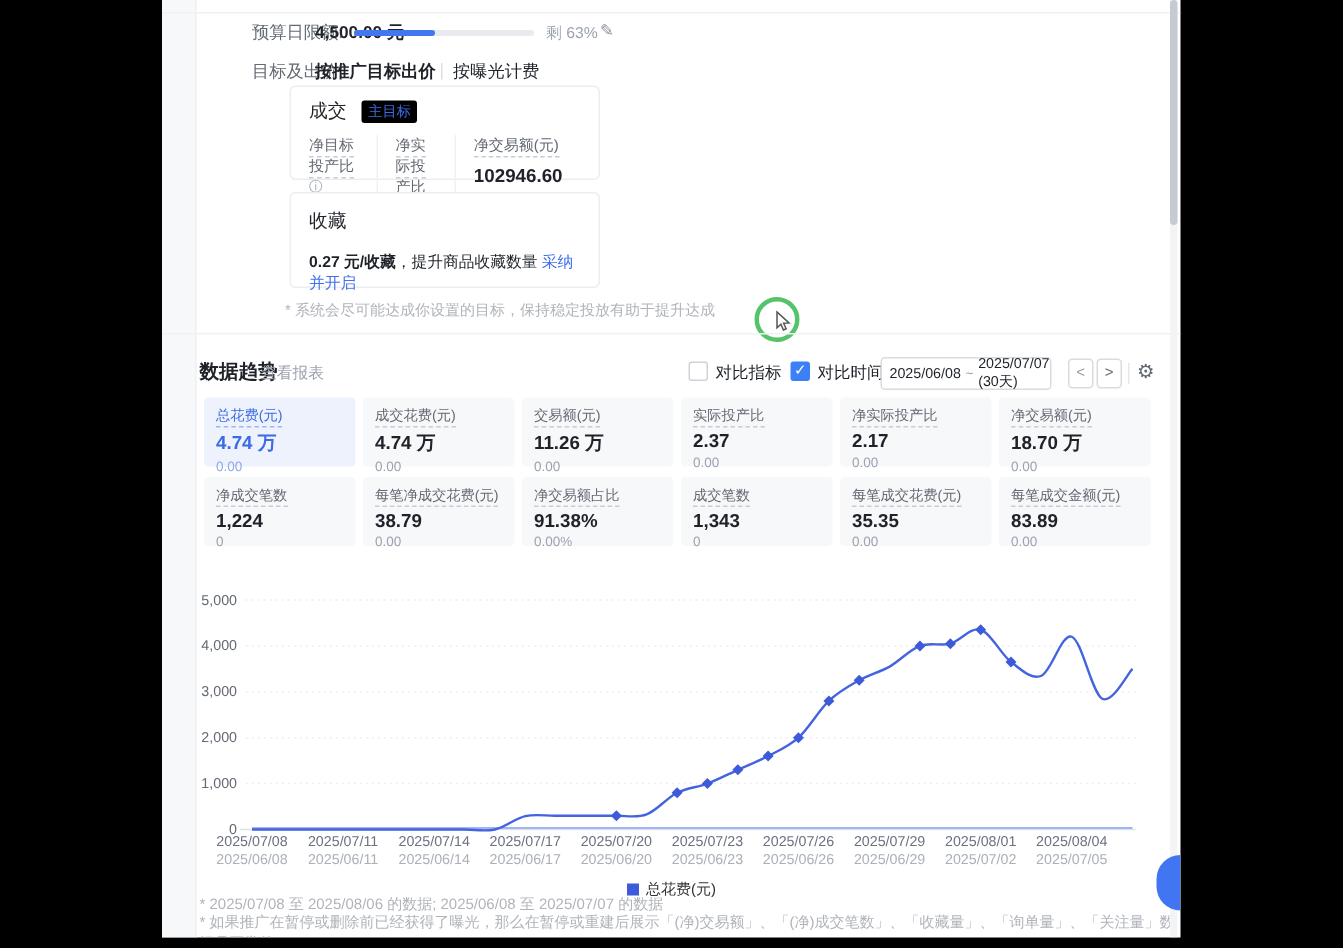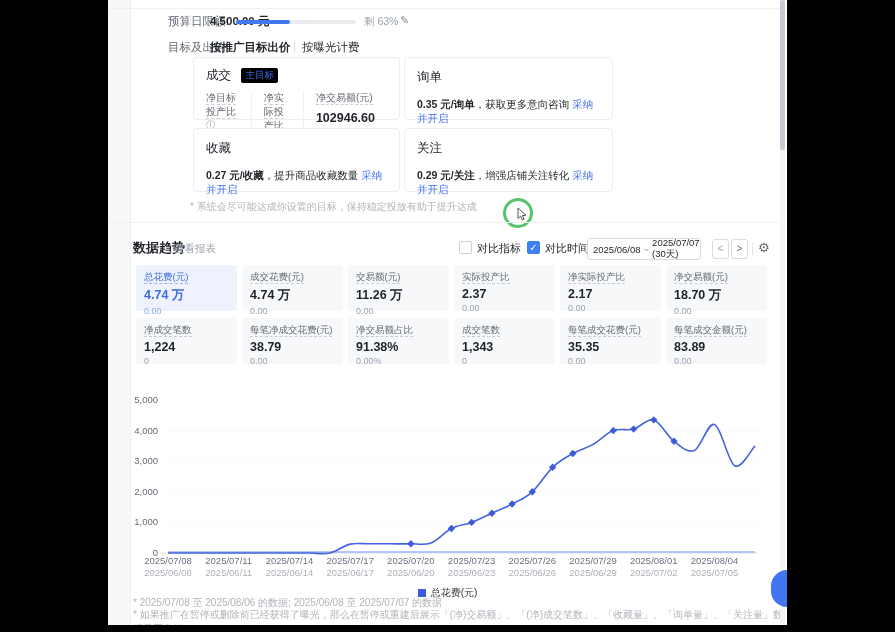--- a/index.html
+++ b/index.html
@@ -126,34 +126,26 @@
           <div class="gm-label"><span class="u">净实际投产比</span></div>
           <div class="gm-value">2.17</div>
         </div>
         <div class="gm-col">
           <div class="gm-label"><span class="u">净交易额(元)</span></div>
           <div class="gm-value">102946.60</div>
         </div>
       </div>
     </div>
 
-    <div class="goal-card" style="left:296px; top:57px; width:209px; height:63px">
-      <span class="goal-title">询单</span>
-      <div class="goal-desc"><b>0.35 元/询单</b><span>，获取更多意向咨询</span> <span class="link">采纳并开启</span></div>
-    </div>
 
     <div class="goal-card" style="left:85px; top:128px; width:207px; height:64px">
       <span class="goal-title">收藏</span>
       <div class="goal-desc"><b>0.27 元/收藏</b><span>，提升商品收藏数量</span> <span class="link">采纳并开启</span></div>
     </div>
 
-    <div class="goal-card" style="left:296px; top:128px; width:209px; height:64px">
-      <span class="goal-title">关注</span>
-      <div class="goal-desc"><b>0.29 元/关注</b><span>，增强店铺关注转化</span> <span class="link">采纳并开启</span></div>
-    </div>
 
     <div class="note" style="left:82px; top:200px">* 系统会尽可能达成你设置的目标，保持稳定投放有助于提升达成</div>
 
     <div class="cursor-ring"></div>
     <svg class="cursor-arrow" width="11" height="14" viewBox="0 0 11 14">
       <path d="M1,1 L1,11.5 L3.6,9.2 L5.3,13 L7.1,12.2 L5.4,8.5 L9,8.3 Z" fill="#fff" stroke="#555" stroke-width="1"></path>
     </svg>
 
     <div class="divider-h"></div>
 

